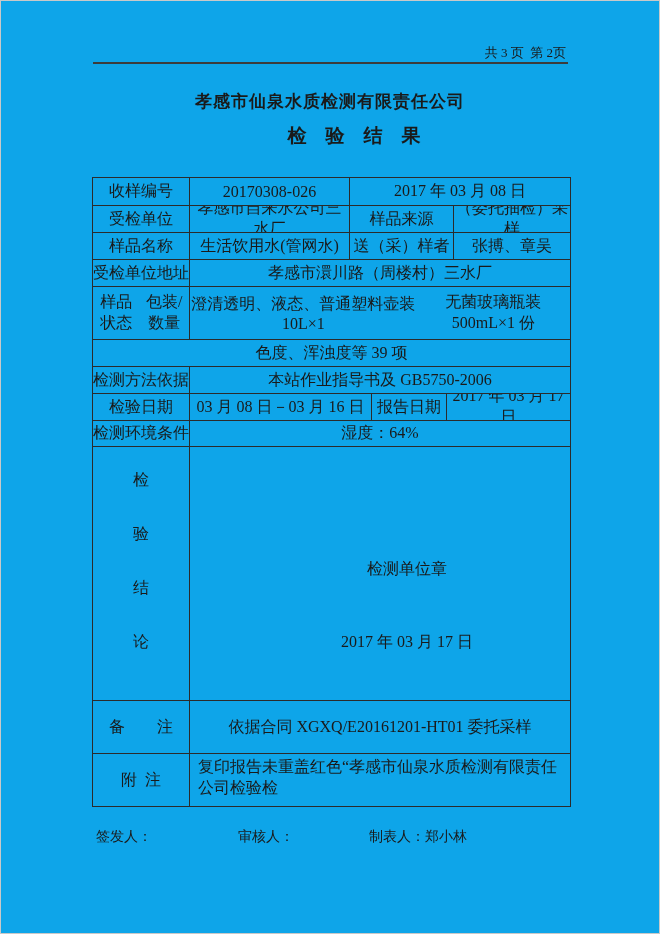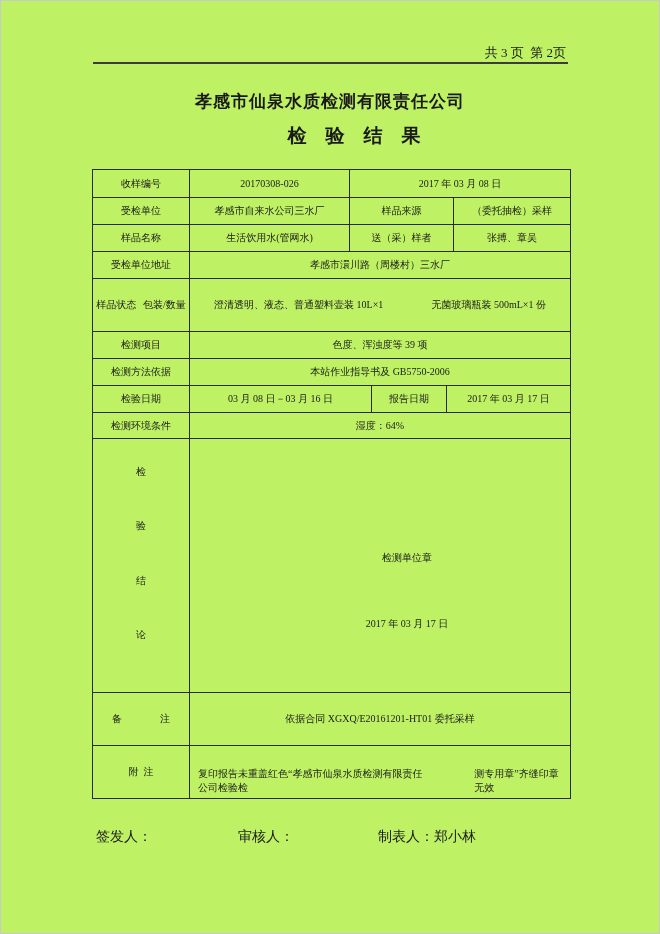--- a/index.html
+++ b/index.html
@@ -2,21 +2,21 @@
 <html><head>
 <meta charset="utf-8">
 <style>
   * { margin: 0; padding: 0; box-sizing: border-box; }
   html, body { background: #888; }
   .page {
     position: relative;
     width: 660px;
     height: 934px;
     margin: 0 auto;
-    background: #bef264;
+    background: #0ea5e9;
     border: 1px solid #c9c9c9;
     font-family: "Liberation Serif", "DejaVu Serif", serif;
     color: #1a1a1a;
     overflow: hidden;
   }
   .page-info {
     position: absolute;
     top: 43px;
     right: 93px;
     font-size: 13px;
@@ -47,25 +47,25 @@
     width: 100%;
     text-align: center;
     font-size: 19px;
     font-weight: bold;
     white-space: pre;
     margin-left: 24px;
   }
   .rtable {
     position: absolute;
     left: 91px;
-    top: 168px;
+    top: 176px;
     width: 479px;
     height: 630px;
     border: 1px solid #2b2b2b;
-    font-size: 10px;
+    font-size: 16px;
   }
   .tr { display: flex; border-bottom: 1px solid #2b2b2b; }
   .tr:last-child { border-bottom: none; }
   .td {
     border-right: 1px solid #2b2b2b;
     display: flex;
     align-items: center;
     justify-content: center;
     text-align: center;
     white-space: pre-wrap;
@@ -94,30 +94,31 @@
   }
   .concl-body {
     flex-direction: column;
     justify-content: flex-start;
     align-items: center;
     padding-top: 112px;
     padding-left: 54px;
     gap: 52px;
   }
   .note-body {
+    flex-direction: column;
     justify-content: space-around;
     align-items: flex-end;
     text-align: left;
     padding: 3px 8px;
     gap: 46px;
   }
   .footer-label { position: absolute; top: 827px; font-size: 14px; white-space: pre; }
   .fx1 { left: 95px; }
   .fx2 { left: 237px; }
-  .fx3 { left: 377px; }
+  .fx3 { left: 368px; }
 </style>
 </head>
 <body>
 
 <div class="page">
 
   <div class="page-info">共 3 页  第 2页</div>
   <div class="top-rule"></div>
   <div class="company">孝感市仙泉水质检测有限责任公司</div>
   <div class="doc-title">检　验　结　果</div>
@@ -154,21 +155,20 @@
         <div>样品状态</div>
         <div>包装/数量</div>
       </div>
       <div class="td grow stack">
         <div>澄清透明、液态、普通塑料壶装 10L×1</div>
         <div>无菌玻璃瓶装 500mL×1 份</div>
       </div>
     </div>
 
     <div class="tr h27">
-      <div class="td w97">检测项目</div>
       <div class="td grow">色度、浑浊度等 39 项</div>
     </div>
 
     <div class="tr h27">
       <div class="td w97">检测方法依据</div>
       <div class="td grow">本站作业指导书及 GB5750-2006</div>
     </div>
 
     <div class="tr h27">
       <div class="td w97">检验日期</div>

